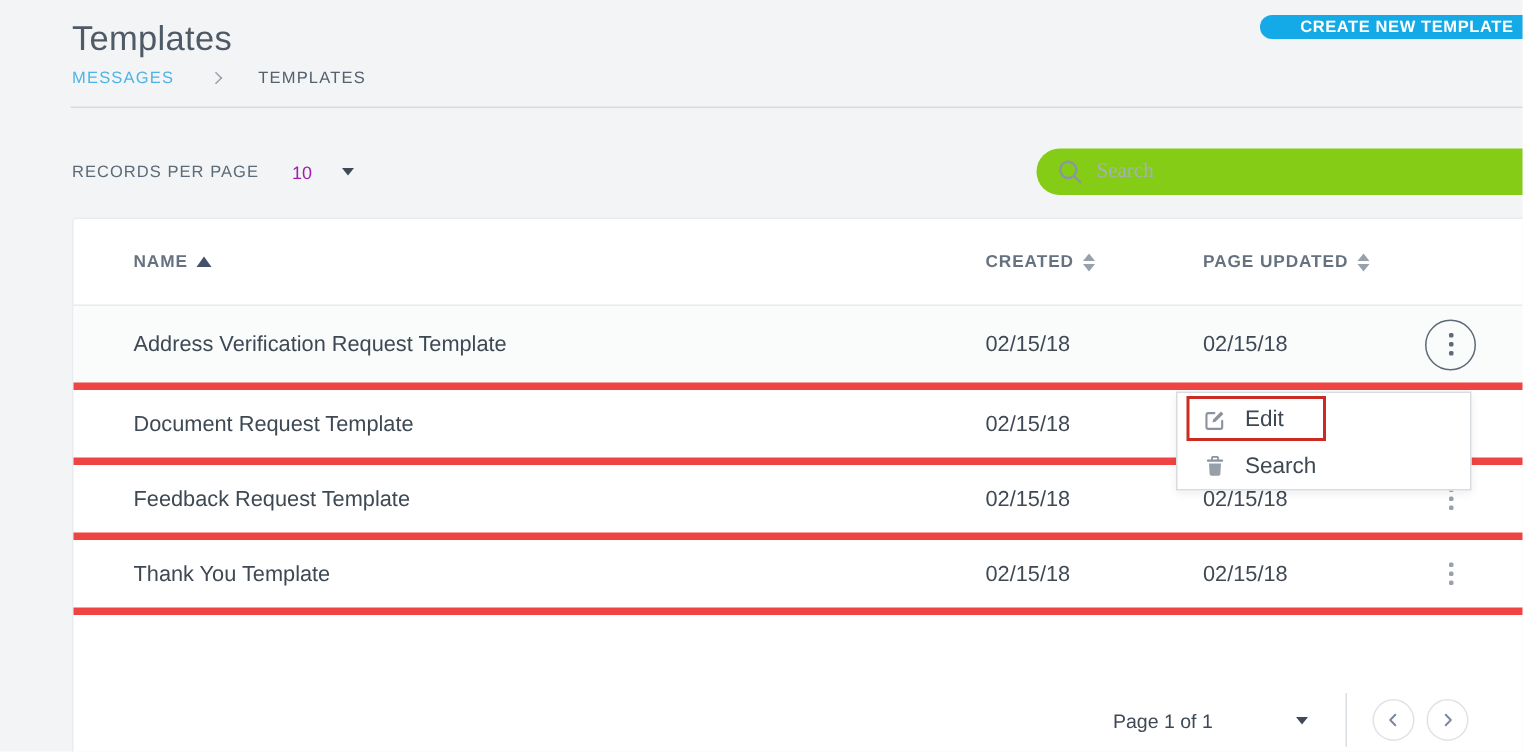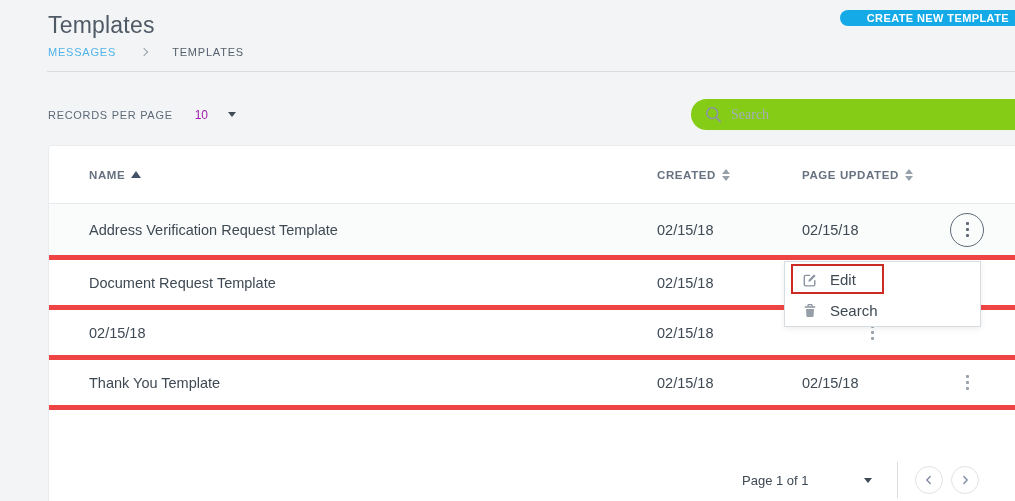--- a/index.html
+++ b/index.html
@@ -160,20 +160,21 @@
       <div class="cell-actions">
         <button class="dots-btn">
             <i></i>
             <i></i>
             <i></i>
           </button>
       </div>
     </div>
 
     <div class="trow row-grid">
+      <div>Feedback Request Template</div>
       <div>02/15/18</div>
       <div>02/15/18</div>
       <div class="cell-actions">
         <button class="dots-btn">
             <i></i>
             <i></i>
             <i></i>
           </button>
       </div>
     </div>

